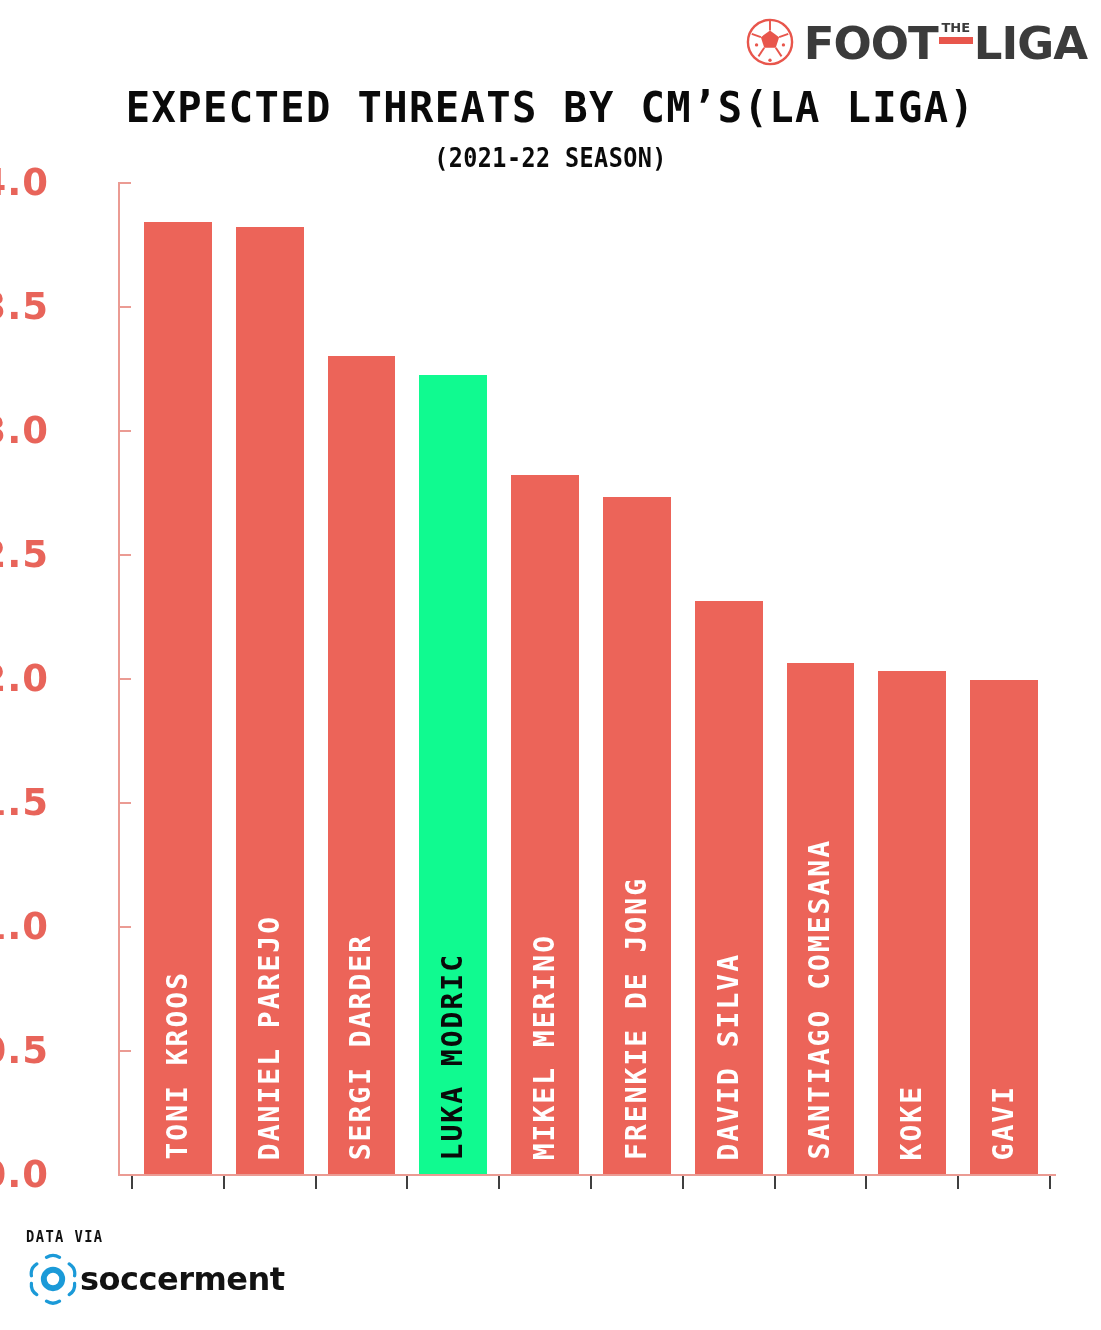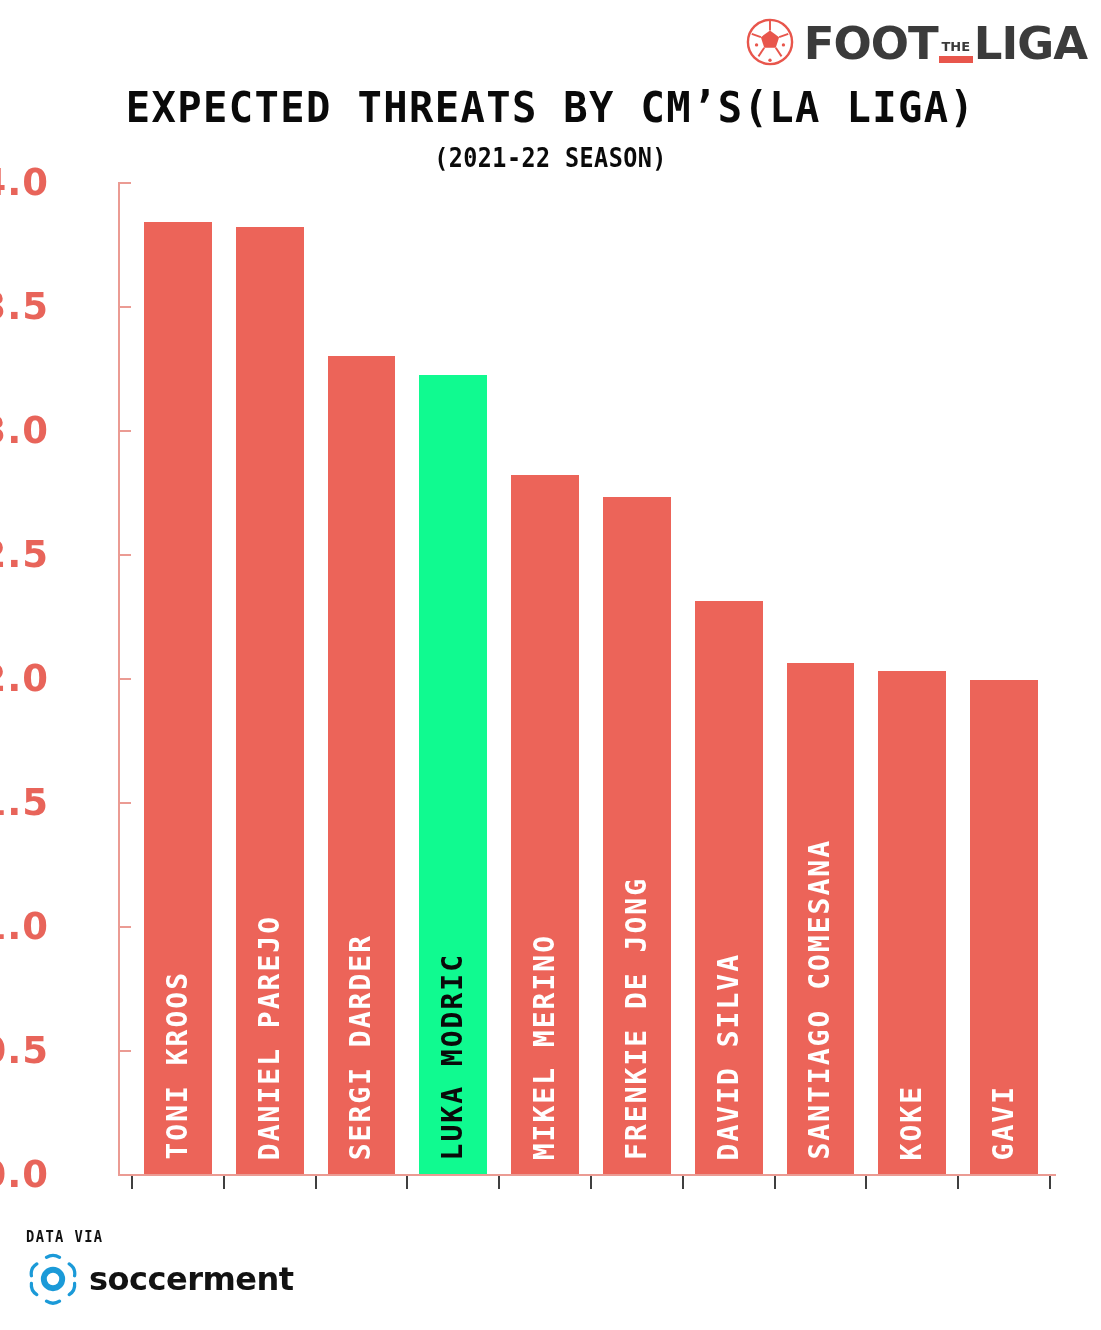--- a/index.html
+++ b/index.html
@@ -40,21 +40,21 @@
     font-family: "DejaVu Sans", sans-serif;
     font-weight: bold;
     font-size: 45px;
     letter-spacing: -1px;
     color: #3b3b3b;
     line-height: 0.95;
   }
   #brand-the-wrap {
     display: flex;
     flex-direction: column;
-    justify-content: flex-end;
+    justify-content: flex-start;
     align-items: center;
     height: 45px;
     padding: 0 1px 3px 1px;
   }
   #brand-the {
     font-family: "DejaVu Sans", sans-serif;
     font-weight: bold;
     font-size: 13px;
     letter-spacing: 0px;
     color: #3b3b3b;
@@ -186,21 +186,20 @@
     font-size: 15px;
     letter-spacing: 1.5px;
     color: #111111;
     transform: scaleX(0.92);
     transform-origin: left center;
   }
   #soccerment-row {
     margin-top: 6px;
     display: flex;
     align-items: center;
-    gap: 9px;
   }
   #soccerment-icon { width: 54px; height: 54px; flex: 0 0 54px; }
   #soccerment-word {
     font-family: "DejaVu Sans", sans-serif;
     font-weight: bold;
     font-size: 32px;
     letter-spacing: -0.5px;
     color: #121212;
     line-height: 1;
   }

